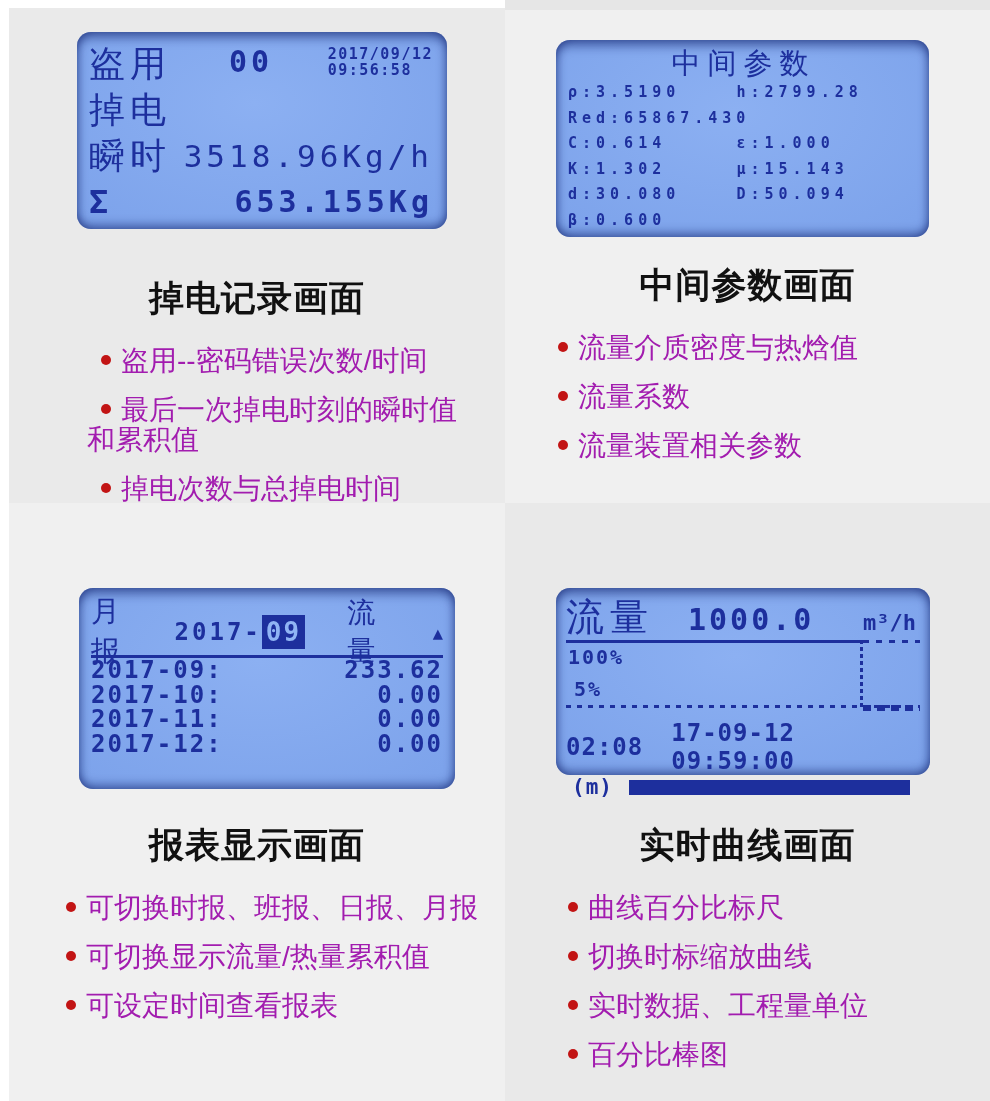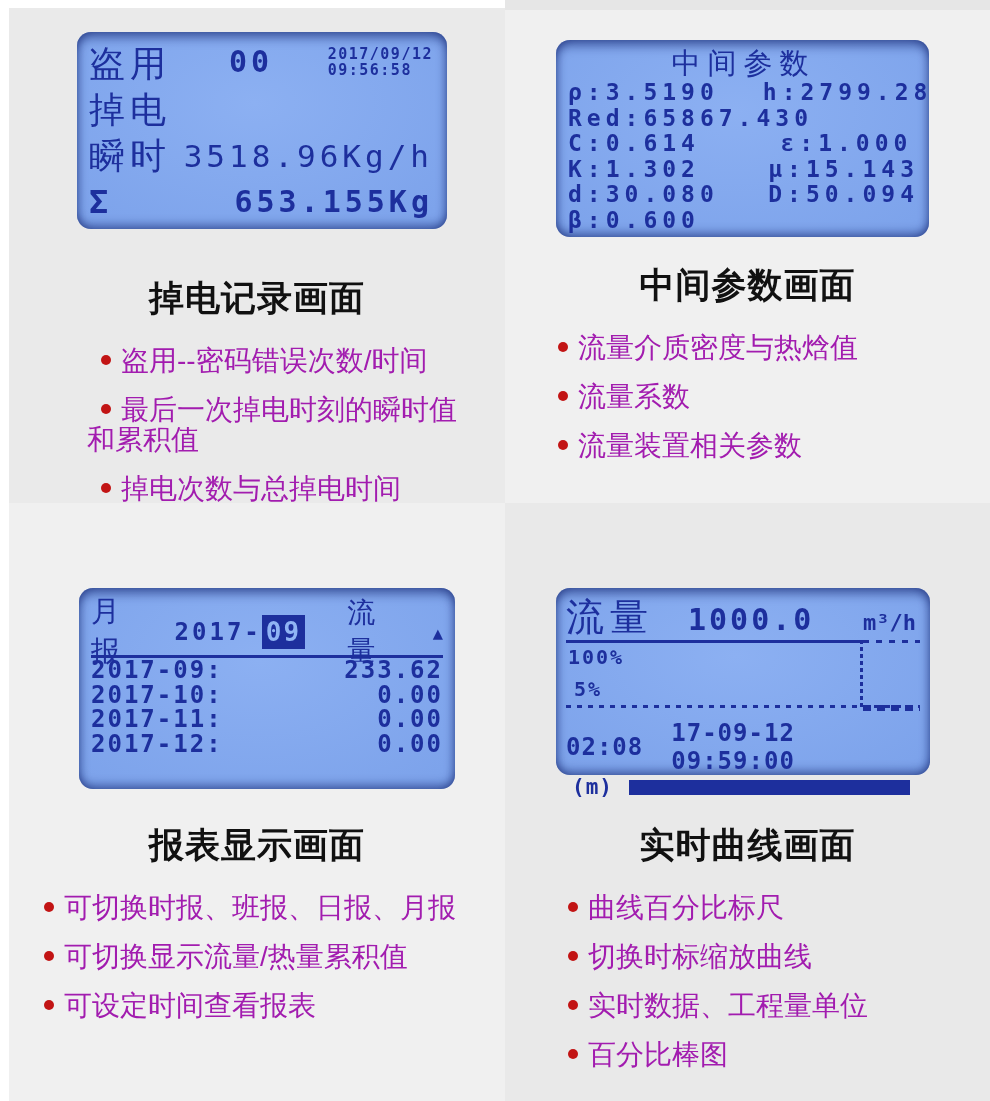--- a/index.html
+++ b/index.html
@@ -35,21 +35,21 @@
   .l1label { font-size:36px; line-height:40px; letter-spacing:5px; white-space:nowrap; }
   .l1count { font-size:30px; line-height:36px; font-weight:bold; letter-spacing:4px; margin-left:58px; }
   .l1dt { margin-left:auto; text-align:left; font-size:15px; line-height:16px; letter-spacing:1.5px; font-weight:bold; padding-top:2px; }
   .l1val { margin-left:auto; font-size:30px; line-height:40px; font-weight:bold; letter-spacing:4px; white-space:nowrap; }
   .l1val-big { margin-left:auto; font-size:31px; line-height:40px; font-weight:normal; letter-spacing:4px; white-space:nowrap; }
   .sigma { font-size:32px; line-height:40px; font-weight:bold; }
 
   
   #lcd2 { left:51px; top:40px; width:373px; height:197px; padding:6px 10px 4px 12px; }
   .l2title { text-align:center; font-size:29px; line-height:34px; letter-spacing:7px; }
-  .l2line { display:flex; font-size:23px; line-height:25.5px; letter-spacing:5px; font-weight:bold; white-space:nowrap;gap:44px; }
+  .l2line { display:flex; font-size:15px; line-height:25.5px; letter-spacing:5px; font-weight:bold; white-space:nowrap; }
   .l2line .lcol { width:48%; }
   .l2line .rcol { flex:1; }
 
   
   #lcd3 { left:70px; top:85px; width:376px; height:201px; padding:23px 12px 4px 12px; }
   .l3head { display:flex; align-items:center; height:42px; }
   .l3rep { font-size:29px; letter-spacing:3px; }
   .l3year { font-size:24px; letter-spacing:3px; font-weight:bold; margin-left:22px; }
   .l3month { font-size:26px; letter-spacing:2px; font-weight:bold; background:var(--ink); color:#90b4f4; padding:2px 4px; }
   .l3col { font-size:28px; letter-spacing:3px; margin-left:42px; }
@@ -89,21 +89,21 @@
   #q-bl .panel-title { margin-top:22px; }
   #q-br .panel-title { margin-top:25px; }
   #q-tl .lcd-wrap, #q-bl .lcd-wrap, #q-br .lcd-wrap { position:relative; }
   #q-tl .spacer { height:245px; }
   #q-bl .spacer { height:297px; }
   #q-br .spacer { height:294px; }
 
   .bullets { margin-top:24px; box-sizing:border-box; color:#a21caf; }
   #q-tl .bullets { padding-left:78px; padding-right:40px; }
   #q-tr .bullets { padding-left:39px; padding-right:20px; }
-  #q-bl .bullets { padding-left:21px; padding-right:10px; }
+  #q-bl .bullets { padding-left:43px; padding-right:10px; }
   #q-br .bullets { padding-left:49px; padding-right:26px; }
   .bullet-item { font-size:28px; line-height:30px; margin-bottom:19px; text-indent:14px; }
   .dot { display:inline-block; width:10px; height:10px; border-radius:50%; background:#c21414;
          margin-right:10px; vertical-align:middle; transform:translateY(-3px); }
 </style>
 </head>
 <body>
 
 <div id="page">
 

